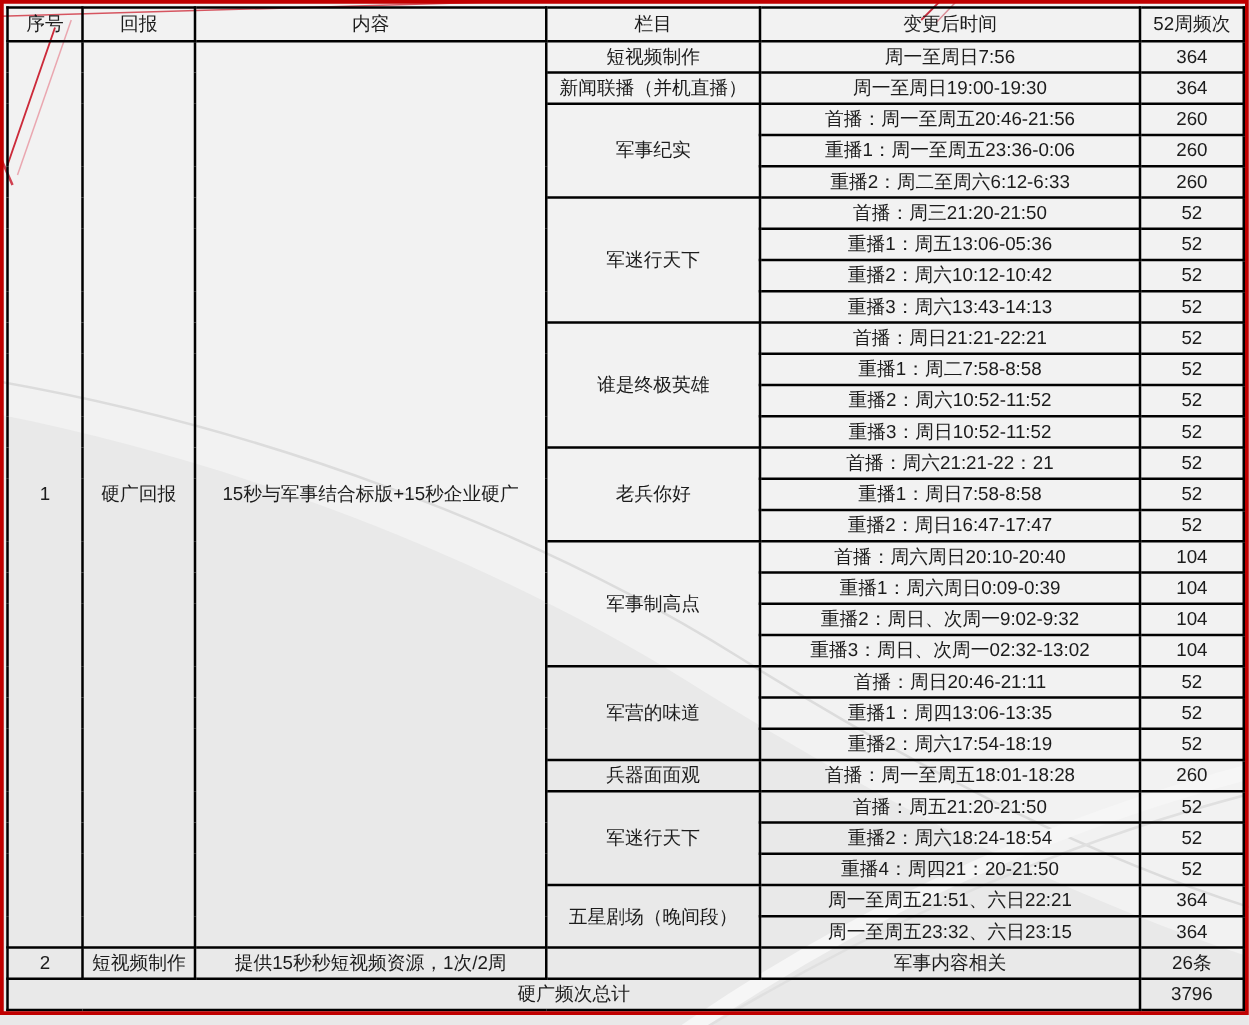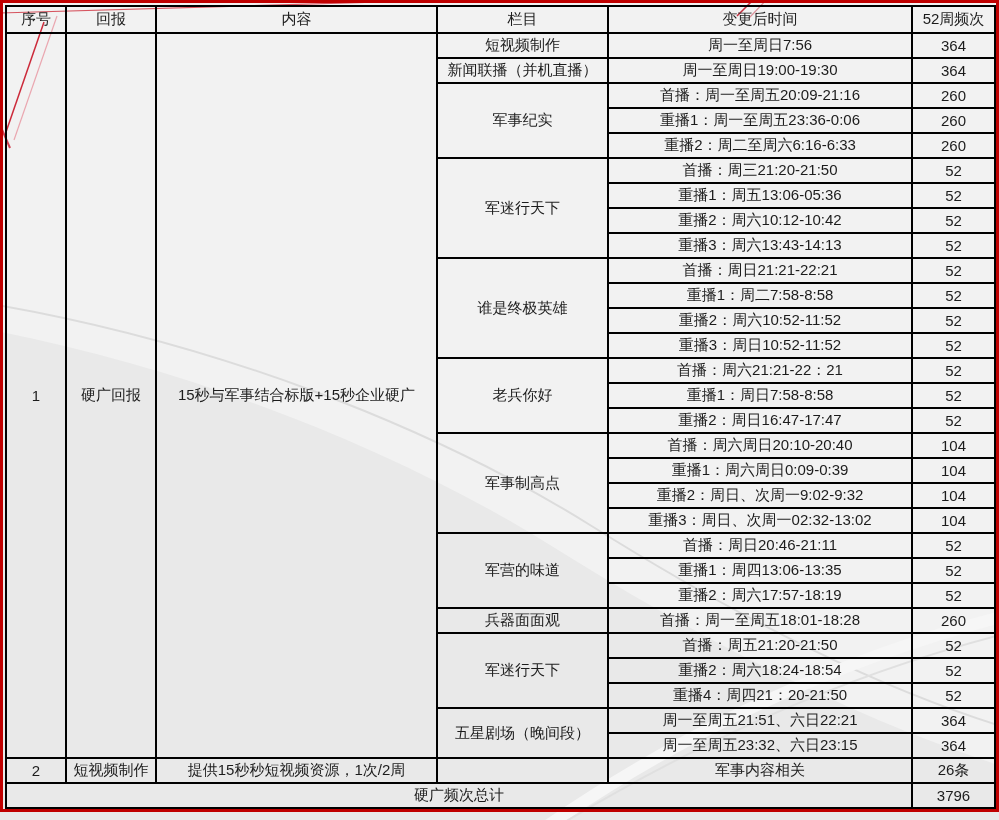--- a/index.html
+++ b/index.html
@@ -77,29 +77,29 @@
         <td>周一至周日7:56</td>
         <td>364</td>
       </tr>
       <tr>
         <td>新闻联播（并机直播）</td>
         <td>周一至周日19:00-19:30</td>
         <td>364</td>
       </tr>
       <tr>
         <td rowspan="3">军事纪实</td>
-        <td>首播：周一至周五20:09-21:16</td>
+        <td>首播：周一至周五20:46-21:56</td>
         <td>260</td>
       </tr>
       <tr>
         <td>重播1：周一至周五23:36-0:06</td>
         <td>260</td>
       </tr>
       <tr>
-        <td>重播2：周二至周六6:16-6:33</td>
+        <td>重播2：周二至周六6:12-6:33</td>
         <td>260</td>
       </tr>
       <tr>
         <td rowspan="4">军迷行天下</td>
         <td>首播：周三21:20-21:50</td>
         <td>52</td>
       </tr>
       <tr>
         <td>重播1：周五13:06-05:36</td>
         <td>52</td>
@@ -162,21 +162,21 @@
       <tr>
         <td rowspan="3">军营的味道</td>
         <td>首播：周日20:46-21:11</td>
         <td>52</td>
       </tr>
       <tr>
         <td>重播1：周四13:06-13:35</td>
         <td>52</td>
       </tr>
       <tr>
-        <td>重播2：周六17:57-18:19</td>
+        <td>重播2：周六17:54-18:19</td>
         <td>52</td>
       </tr>
       <tr>
         <td>兵器面面观</td>
         <td>首播：周一至周五18:01-18:28</td>
         <td>260</td>
       </tr>
       <tr>
         <td rowspan="3">军迷行天下</td>
         <td>首播：周五21:20-21:50</td>

